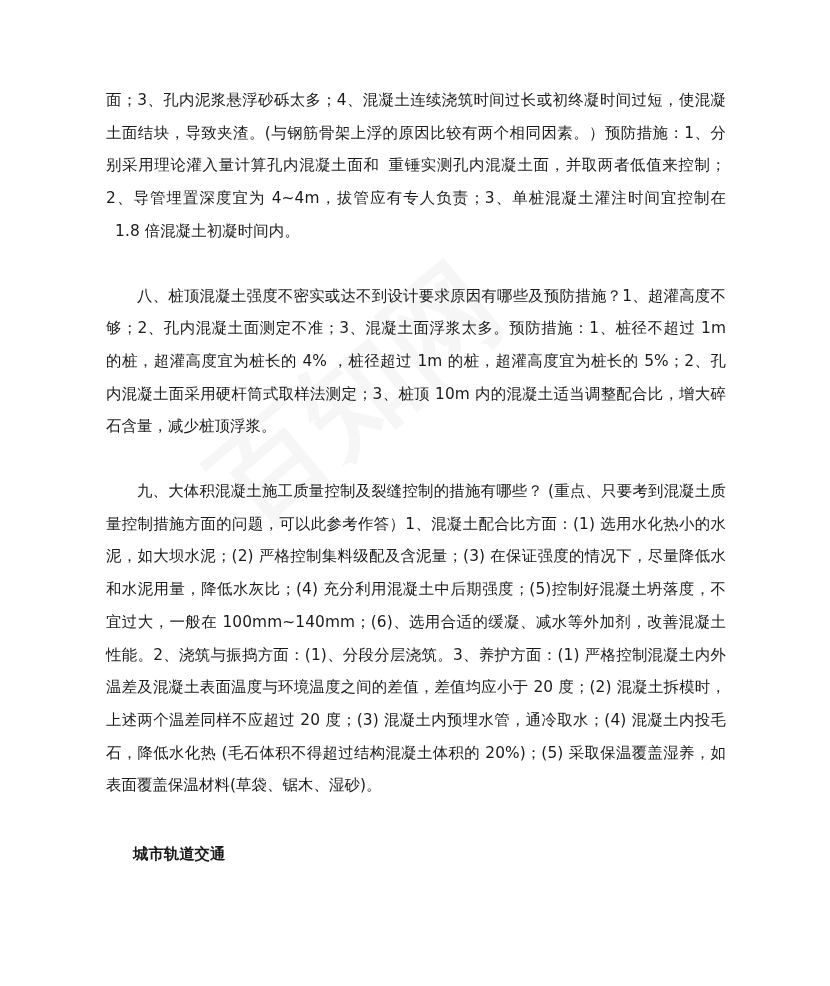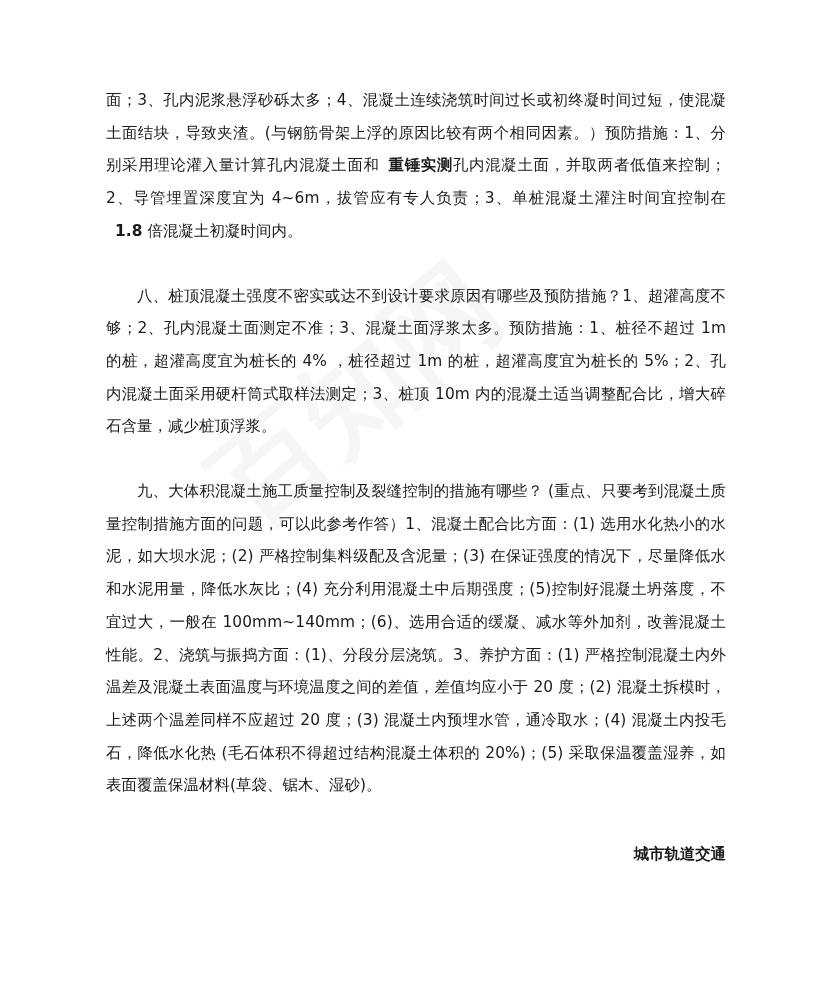--- a/index.html
+++ b/index.html
@@ -2,33 +2,33 @@
 <html><head>
 <meta charset="utf-8">
 <style>
   html, body { margin: 0; padding: 0; background: #ffffff; }
   body { width: 830px; height: 986px; position: relative; overflow: hidden;
          font-family: "DejaVu Sans", "Liberation Sans", sans-serif; color: #1a1a1a; }
   .page { position: absolute; left: 106px; top: 84px; width: 620px; }
   .para { font-size: 15.4px; line-height: 32.7px; text-align: justify; margin: 0; letter-spacing: 0.1px; }
   .indent { text-indent: 31px; }
   .gap { height: 32px; }
-  b { font-weight: bold; margin-left: 9px; }
-  .heading { font-size: 15.4px; font-weight: bold; line-height: 32px; margin: 0; padding-left: 27px; text-align: right; }
+  b { font-weight: normal; margin-left: 9px; }
+  .heading { font-size: 15.4px; font-weight: bold; line-height: 32px; margin: 0; padding-left: 27px; }
   .watermark { position: absolute; left: 250px; top: 300px; width: 330px; height: 330px;
                transform: rotate(-40deg); color: rgba(180,180,180,0.12); font-size: 110px;
                font-weight: bold; pointer-events: none; white-space: nowrap; }
 </style>
 </head>
 <body>
 
 <div class="watermark">百知网</div>
 
 <div class="page">
-  <p class="para"><span>面；3、孔内泥浆悬浮砂砾太多；4、混凝土连续浇筑时间过长或初终凝时间过短，使混凝土面结块，导致夹渣。(与钢筋骨架上浮的原因比较有两个相同因素。）预防措施：1、分别采用理论灌入量计算孔内混凝土面和</span><b>重锤实测</b><span>孔内混凝土面，并取两者低值来控制；2、导管埋置深度宜为 4~6m，拔管应有专人负责；3、单桩混凝土灌注时间宜控制在 </span><b>1.8</b><span> 倍混凝土初凝时间内。</span></p>
+  <p class="para"><span>面；3、孔内泥浆悬浮砂砾太多；4、混凝土连续浇筑时间过长或初终凝时间过短，使混凝土面结块，导致夹渣。(与钢筋骨架上浮的原因比较有两个相同因素。）预防措施：1、分别采用理论灌入量计算孔内混凝土面和</span><b>重锤实测</b><span>孔内混凝土面，并取两者低值来控制；2、导管埋置深度宜为 4~4m，拔管应有专人负责；3、单桩混凝土灌注时间宜控制在 </span><b>1.8</b><span> 倍混凝土初凝时间内。</span></p>
 
   <div class="gap"></div>
 
   <p class="para indent">八、桩顶混凝土强度不密实或达不到设计要求原因有哪些及预防措施？1、超灌高度不够；2、孔内混凝土面测定不准；3、混凝土面浮浆太多。预防措施：1、桩径不超过 1m 的桩，超灌高度宜为桩长的 4% ，桩径超过 1m 的桩，超灌高度宜为桩长的 5%；2、孔内混凝土面采用硬杆筒式取样法测定；3、桩顶 10m 内的混凝土适当调整配合比，增大碎石含量，减少桩顶浮浆。</p>
 
   <div class="gap"></div>
 
   <p class="para indent">九、大体积混凝土施工质量控制及裂缝控制的措施有哪些？ (重点、只要考到混凝土质量控制措施方面的问题，可以此参考作答）1、混凝土配合比方面：(1) 选用水化热小的水泥，如大坝水泥；(2) 严格控制集料级配及含泥量；(3) 在保证强度的情况下，尽量降低水和水泥用量，降低水灰比；(4) 充分利用混凝土中后期强度；(5)控制好混凝土坍落度，不宜过大，一般在 100mm~140mm；(6)、选用合适的缓凝、减水等外加剂，改善混凝土性能。2、浇筑与振捣方面：(1)、分段分层浇筑。3、养护方面：(1) 严格控制混凝土内外温差及混凝土表面温度与环境温度之间的差值，差值均应小于 20 度；(2) 混凝土拆模时，上述两个温差同样不应超过 20 度；(3) 混凝土内预埋水管，通冷取水；(4) 混凝土内投毛石，降低水化热 (毛石体积不得超过结构混凝土体积的 20%)；(5) 采取保温覆盖湿养，如表面覆盖保温材料(草袋、锯木、湿砂)。</p>
 
   <div class="gap" style="height:36px"></div>

